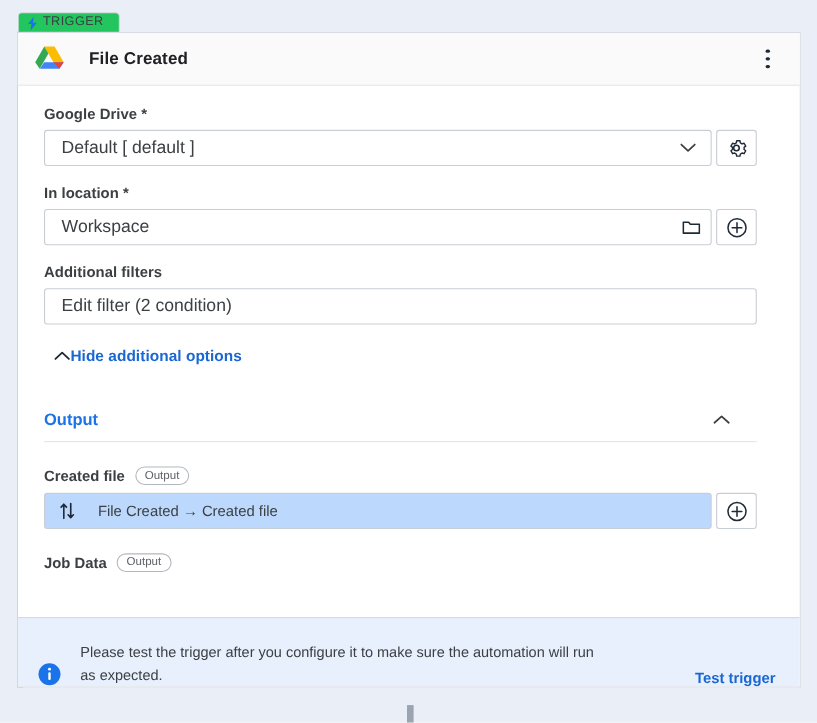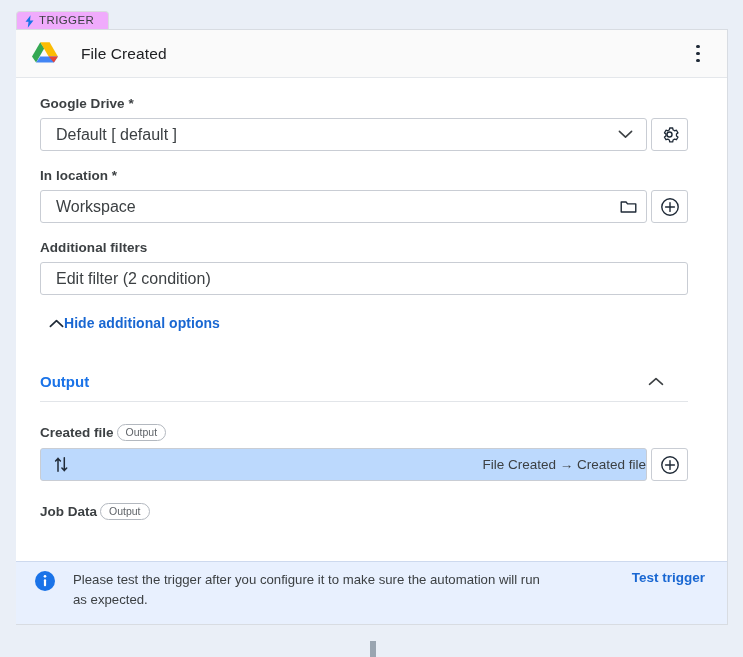--- a/index.html
+++ b/index.html
@@ -23,21 +23,21 @@
     width: 743px;
     height: 14px;
     background: #eaeff7;
   }
   #trigger-tab {
     position: absolute;
     top: 11px;
     left: 16px;
     height: 19px;
     padding: 0 14px 0 8px;
-    background: #f0abfc;
+    background: #22c55e;
     border: 1px solid #dadce0;
     border-bottom: none;
     border-radius: 4px 4px 0 0;
     display: flex;
     align-items: center;
     gap: 5px;
     box-sizing: border-box;
   }
   #trigger-tab .bolt {
     width: 9px;
@@ -89,21 +89,21 @@
     padding: 0 16px 0 15px;
   }
   #drive-icon {
     width: 28px;
     height: 26px;
     flex: 0 0 auto;
   }
   #header-title {
     margin-left: 22px;
     font-size: 15.5px;
-    font-weight: normal;
+    font-weight: bold;
     color: #202124;
     letter-spacing: 0.1px;
   }
   #header-menu {
     margin-left: auto;
     width: 26px;
     height: 30px;
     display: flex;
     flex-direction: column;
     align-items: center;
@@ -209,21 +209,21 @@
     font-size: 15px;
     font-weight: bold;
     color: #1a73e8;
   }
   #output-head .chev-up { width: 16px; height: 9px; margin-right: 24px; }
 
   .out-item { margin-top: 22px; }
   .out-label-row {
     display: flex;
     align-items: center;
-    gap: 3px;
+    gap: 9px;
     margin-bottom: 7px;
   }
   .out-label {
     font-size: 13.5px;
     font-weight: bold;
     color: #3c4043;
   }
   .out-badge {
     font-size: 10.5px;
     color: #5f6368;
@@ -238,35 +238,34 @@
     background: #bcd9fd;
     border: 1px solid #c9cdd4;
     border-radius: 3px;
     display: flex;
     align-items: center;
     padding-left: 13px;
     box-sizing: border-box;
     font-size: 13.5px;
     color: #3c4043;
     gap: 20px;
-    justify-content: space-between;
   }
   .var-ic { width: 15px; height: 17px; flex: 0 0 auto; }
 
   
   #info-banner {
     position: absolute;
     left: 0;
     bottom: 0;
     width: 100%;
     height: 63px;
     background: #e8f0fe;
     border-top: 1px solid #cdd9ee;
     display: flex;
-    align-items: flex-start;
+    align-items: flex-end;
     padding: 8px 22px 0 18px;
     box-sizing: border-box;
   }
   #info-icon { width: 22px; height: 22px; flex: 0 0 auto; }
   #info-text {
     margin-left: 17px;
     font-size: 13.2px;
     color: #3c4043;
     line-height: 1.55;
     max-width: 470px;

